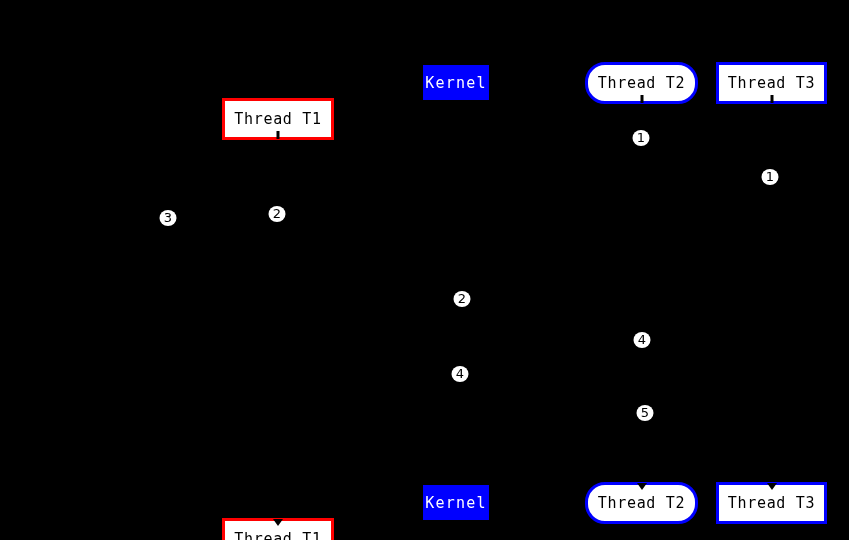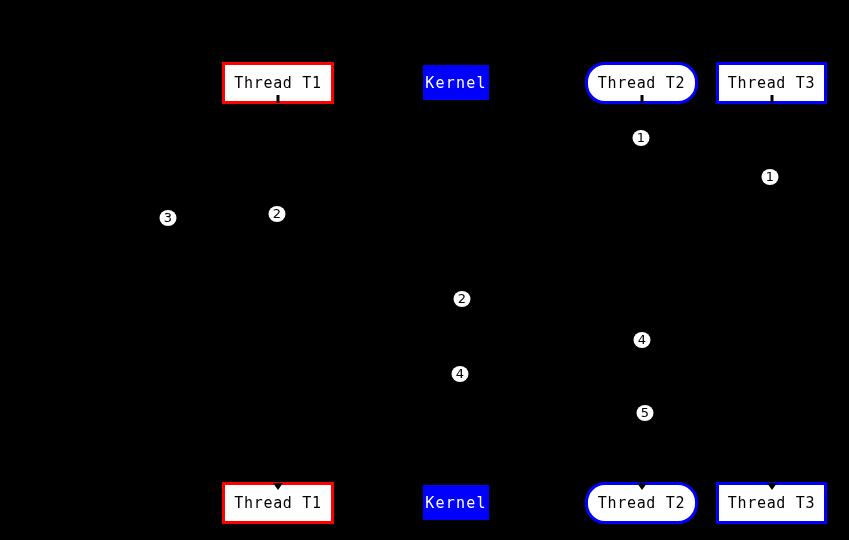--- a/index.html
+++ b/index.html
@@ -28,21 +28,21 @@
     display: flex;
     align-items: center;
     justify-content: center;
     background: var(--box-fill);
     color: var(--box-text);
     font-size: 15px;
     letter-spacing: 0.7px;
     white-space: nowrap;
   }
   .thread { border: 3px solid var(--thread-border); width: 112px; height: 42px; }
-  .t1 { border-color: var(--t1-border); }
+  .t1 { border-color: var(--t1-border); margin-top: 36px; }
   .kernel {
     background: var(--kernel-bg);
     color: var(--kernel-text);
     border: none;
     width: 66px;
     height: 35px;
     letter-spacing: 1.2px;
   }
   .top-row    { top: 62px; }
   .bottom-row { top: 482px; }

